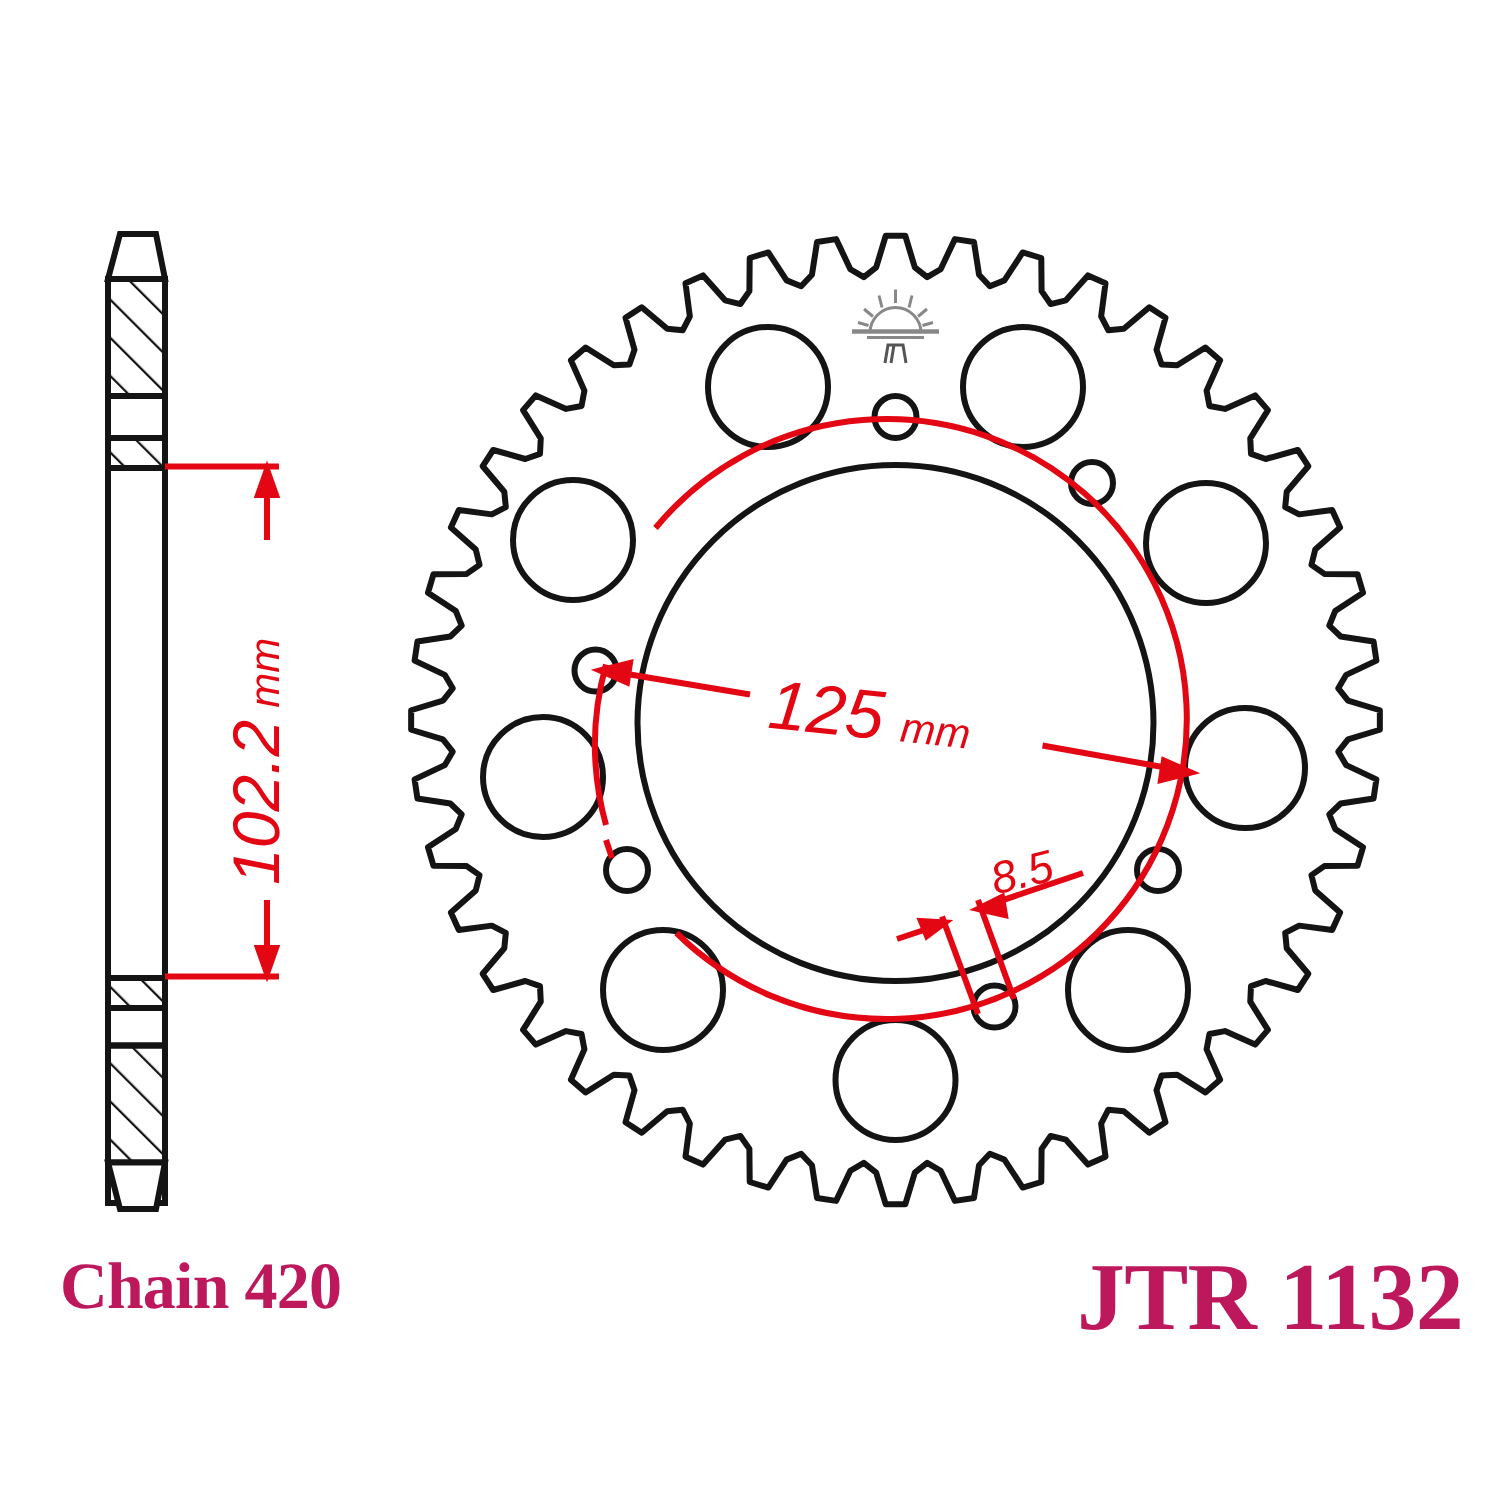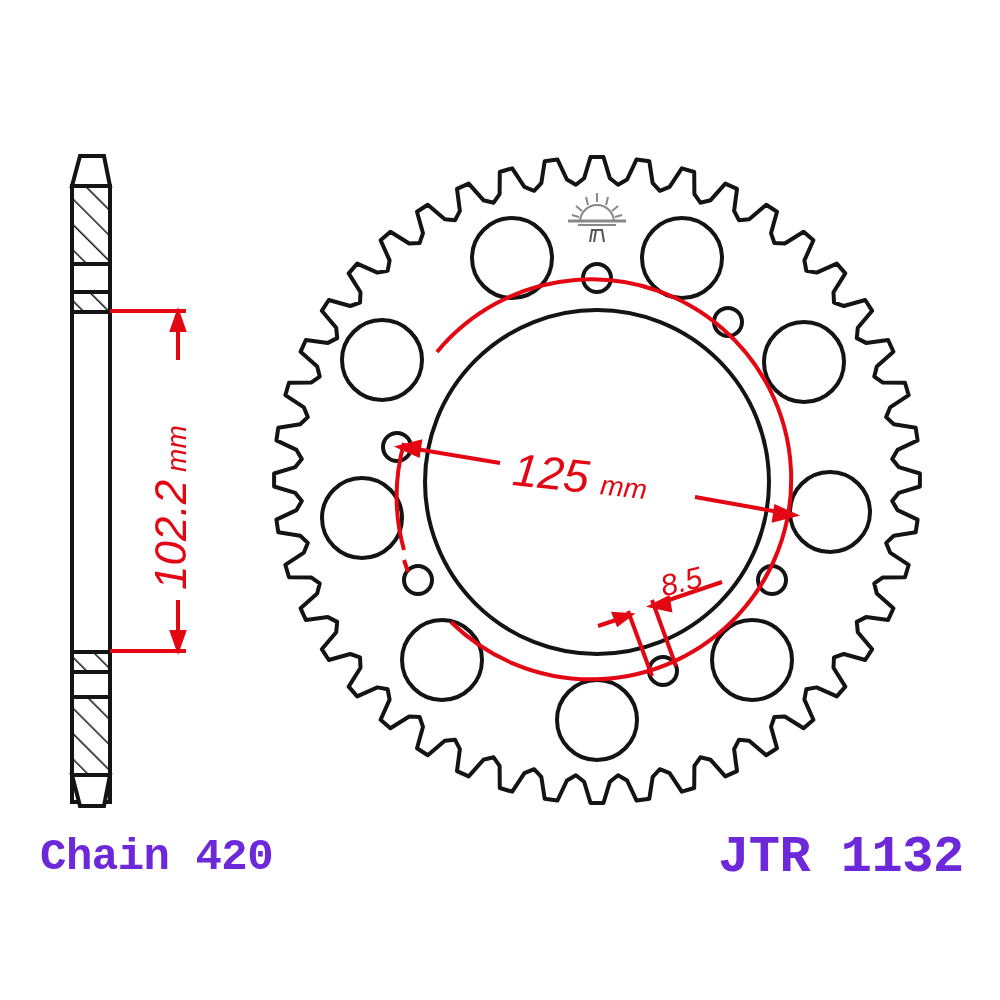--- a/index.html
+++ b/index.html
@@ -1,20 +1,20 @@
 <!DOCTYPE html>
 <html><head>
 <meta charset="utf-8">
 <style>
   html, body { margin: 0; padding: 0; background: #ffffff; }
   body { width: 1000px; height: 1000px; position: relative; overflow: hidden; font-family: "Liberation Sans", sans-serif; }
   #drawing { position: absolute; left: 0; top: 0; width: 1000px; height: 1000px; }
-  .label { position: absolute; font-family: Liberation Mono, monospace; font-weight: bold; color: #6d28d9; white-space: nowrap; }
+  .label { position: absolute; font-family: Liberation Serif, serif; font-weight: bold; color: #be185d; white-space: nowrap; }
   #chain-label { left: 40px; top: 832px; font-size: 44px; letter-spacing: -0.5px; }
-  #part-label { left: 718px; top: 828px; font-size: 52px; letter-spacing: -0.5px; }
+  #part-label { left: 718px; top: 828px; font-size: 64px; letter-spacing: -0.5px; }
   .dim-text { fill: #e30613; font-family: "Liberation Sans", sans-serif; font-style: italic; }
 </style>
 </head>
 <body>
 
 <svg id="drawing" viewBox="0 0 1000 1000" xmlns="http://www.w3.org/2000/svg">
 
   <g stroke="#141414" stroke-width="4" fill="none">
     <defs>
       <pattern id="hatch" patternUnits="userSpaceOnUse" width="18" height="18" patternTransform="rotate(-45)">

